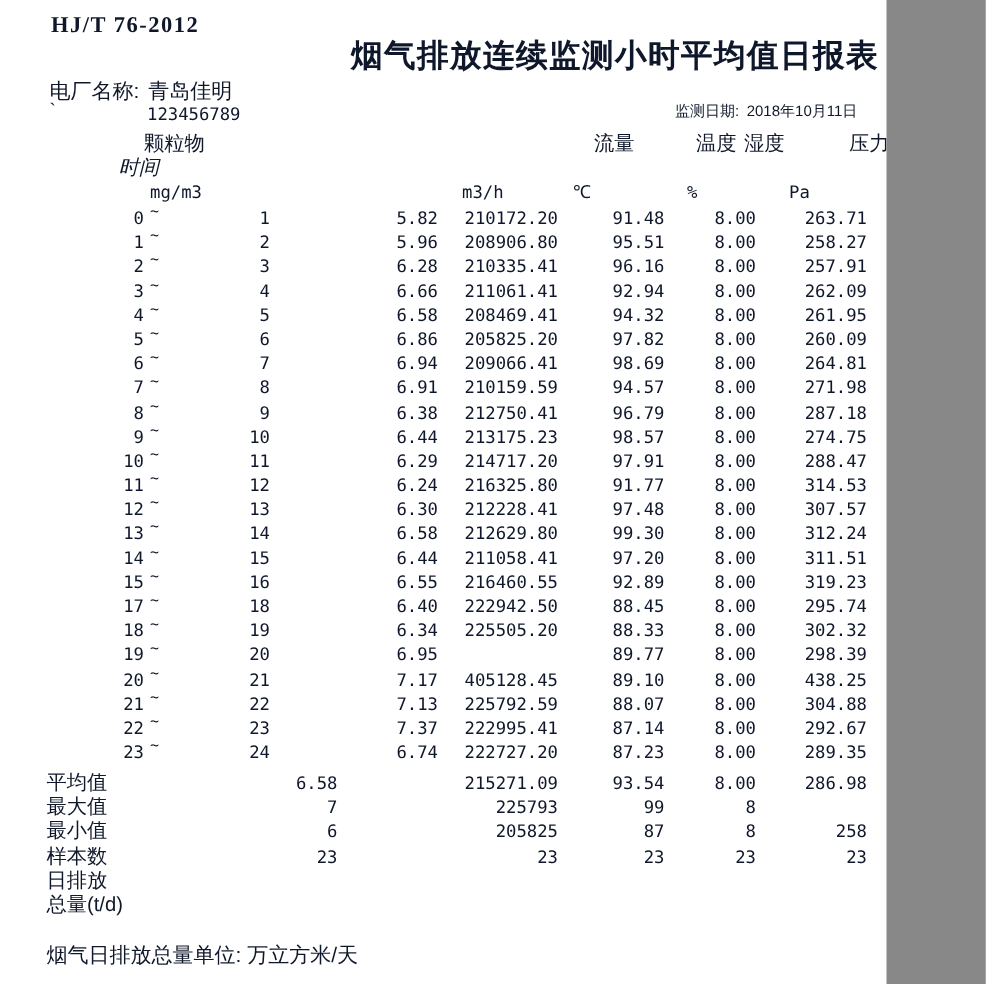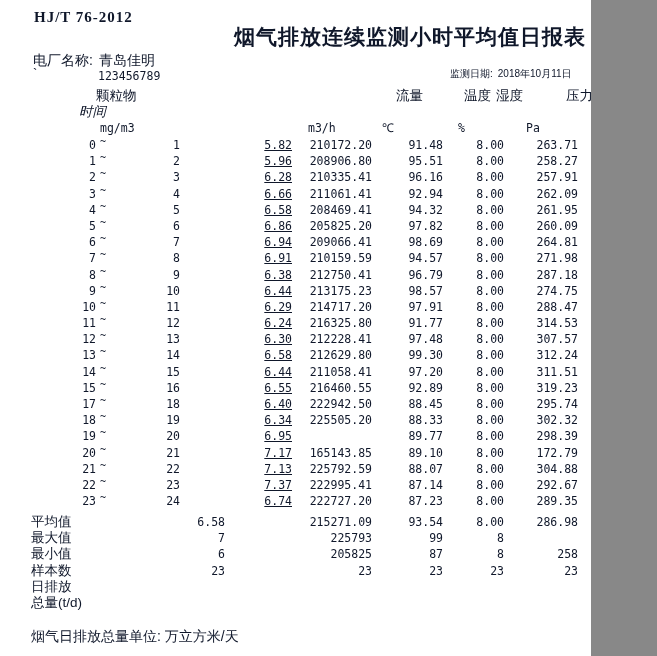--- a/index.html
+++ b/index.html
@@ -47,21 +47,21 @@
   .row,.srow{position:relative;height:16.2px;}
   .row span,.srow span{
     position:absolute;top:2px;left:0;
     font-family:"DejaVu Sans Mono", monospace;
     font-size:11.5px;line-height:12px;
     text-align:right;white-space:pre;
   }
   .c-from{width:96px;}
   .c-tilde{left:100px !important;width:12px;top:-1px !important;text-align:left !important;font-size:10px !important;}
   .c-to{width:180px;}
-  .c-pm{width:292px;text-decoration:underline;}
+  .c-pm{width:292px;}
   .c-flow{width:372px;}
   .c-temp{width:443px;}
   .c-hum{width:504px;}
   .c-press{width:578px;}
   .s-pm{width:225px;}
   .s-label{
     left:31px !important;width:auto;text-align:center;
     font-family:"Liberation Sans", sans-serif !important;
     font-size:13.5px !important;line-height:14px !important;top:1px !important;
   }
@@ -289,24 +289,24 @@
         <span class="c-pm">6.95</span>
         <span class="c-temp">89.77</span>
         <span class="c-hum">8.00</span>
         <span class="c-press">298.39</span>
       </div>
       <div class="row">
         <span class="c-from">20</span>
         <span class="c-tilde">~</span>
         <span class="c-to">21</span>
         <span class="c-pm">7.17</span>
-        <span class="c-flow">165143.85</span>
+        <span class="c-flow">405128.45</span>
         <span class="c-temp">89.10</span>
         <span class="c-hum">8.00</span>
-        <span class="c-press">172.79</span>
+        <span class="c-press">438.25</span>
       </div>
       <div class="row">
         <span class="c-from">21</span>
         <span class="c-tilde">~</span>
         <span class="c-to">22</span>
         <span class="c-pm">7.13</span>
         <span class="c-flow">225792.59</span>
         <span class="c-temp">88.07</span>
         <span class="c-hum">8.00</span>
         <span class="c-press">304.88</span>

